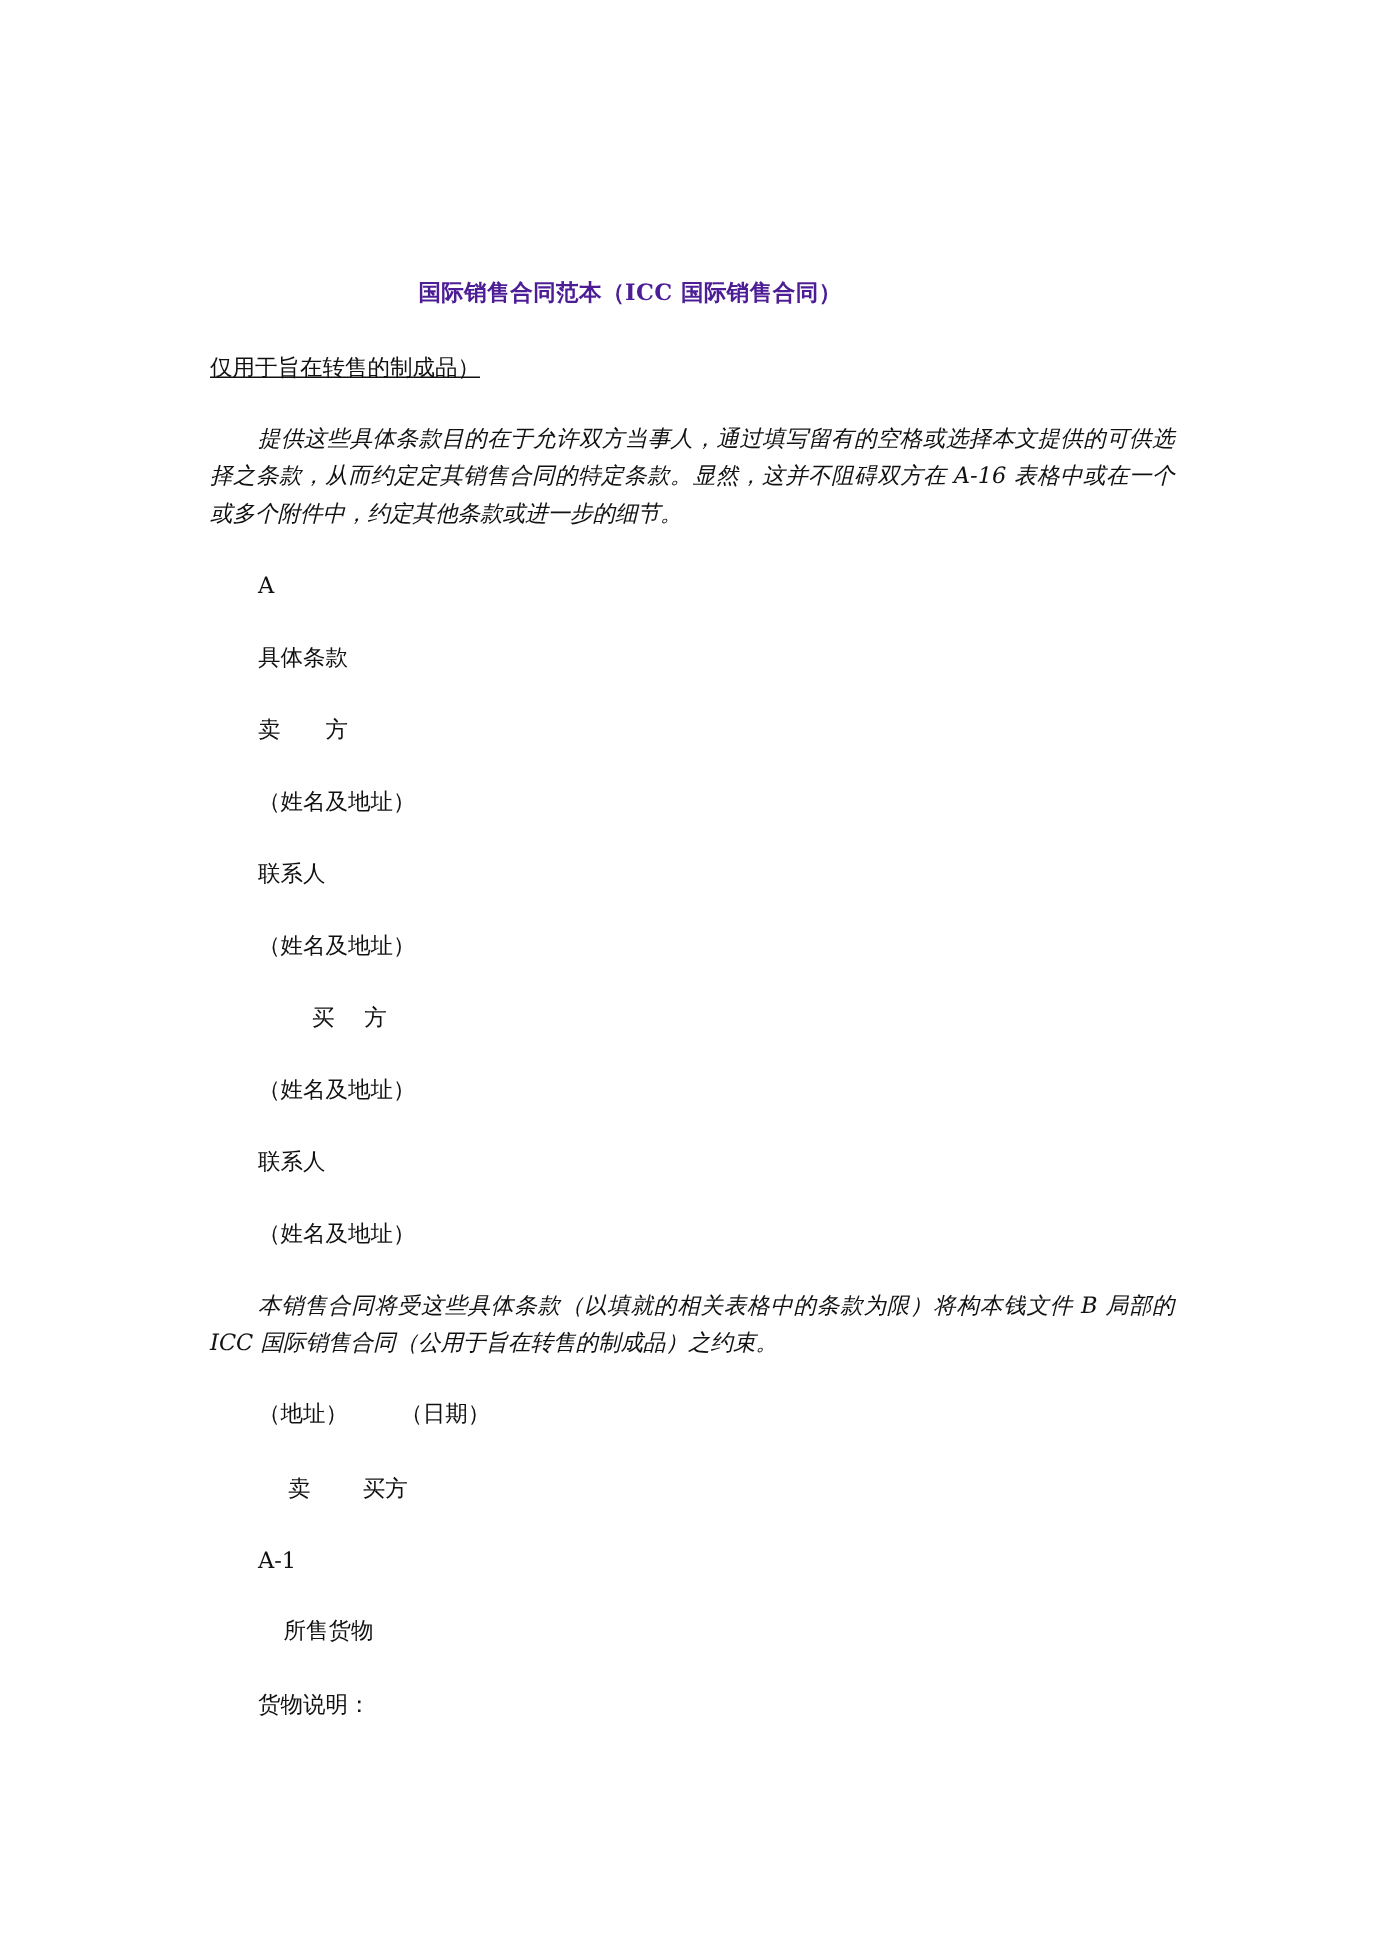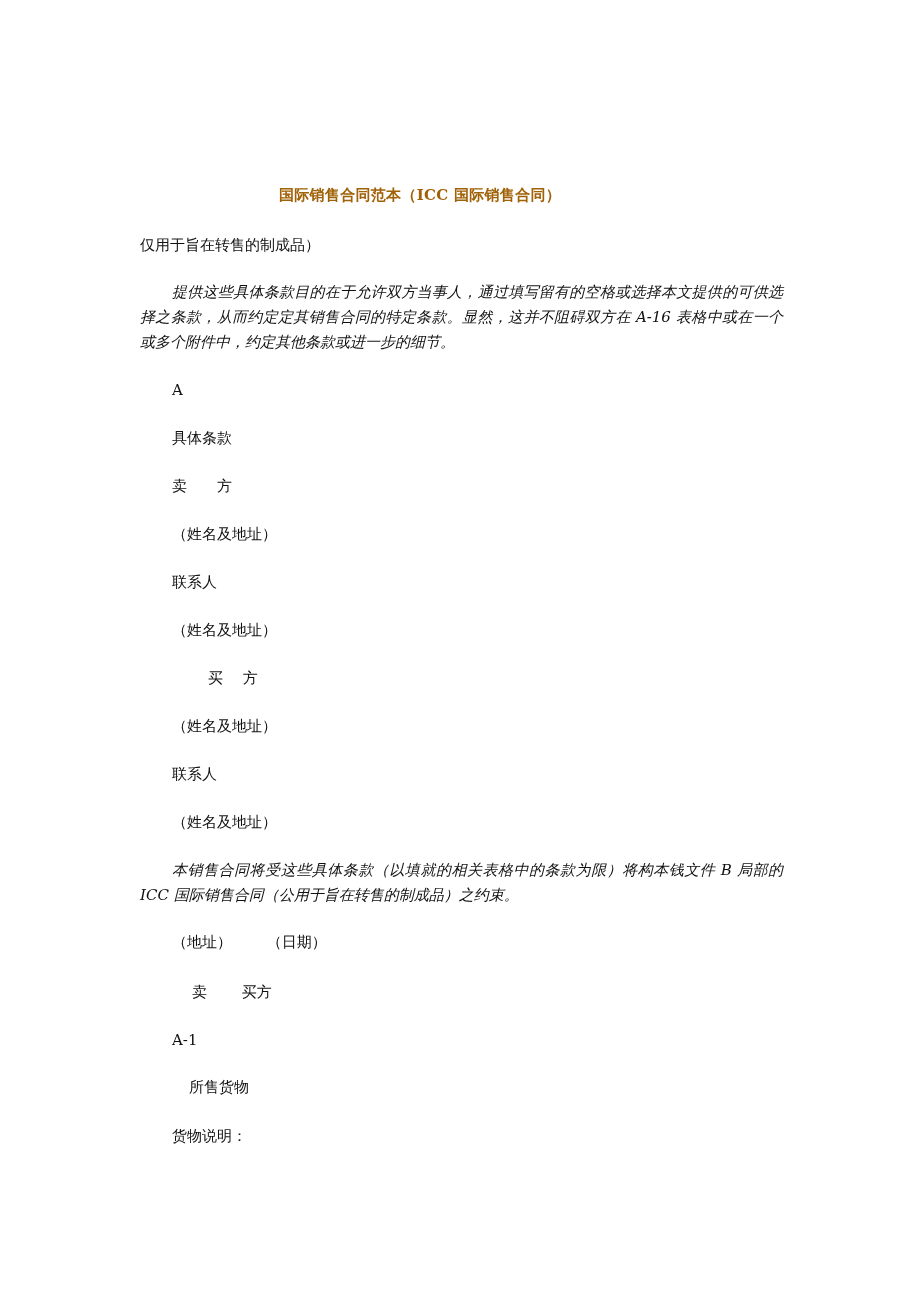--- a/index.html
+++ b/index.html
@@ -1,29 +1,29 @@
 <!DOCTYPE html>
 <html><head>
 <meta charset="utf-8">
 <style>
   html, body { margin:0; padding:0; background:#ffffff; }
   body { width:920px; height:1302px; position:relative; overflow:hidden;
          font-family:"DejaVu Serif","Liberation Serif",serif; color:#111; font-size:15px; }
   .title { position:absolute; top:186px; left:0; width:840px; text-align:center;
-           font-weight:bold; color:#a16207; font-size:15px; letter-spacing:0.3px; }
+           font-weight:bold; color:#4c1d95; font-size:15px; letter-spacing:0.3px; }
   .line { position:absolute; left:140px; white-space:pre; line-height:24px; }
   .ind { left:172px; }
   .para { position:absolute; left:140px; width:643px; line-height:25px; text-indent:32px; text-align:justify;font-style:italic; }
 </style>
 </head>
 <body>
 
 <div class="title">国际销售合同范本（ICC 国际销售合同）</div>
 
-<div class="line" style="top:233px;">仅用于旨在转售的制成品）</div>
+<div class="line" style="top:233px;text-decoration:underline;">仅用于旨在转售的制成品）</div>
 
 <div class="para" style="top:280px;">提供这些具体条款目的在于允许双方当事人，通过填写留有的空格或选择本文提供的可供选择之条款，从而约定定其销售合同的特定条款。显然，这并不阻碍双方在 A-16 表格中或在一个或多个附件中，约定其他条款或进一步的细节。</div>
 
 <div class="line ind" style="top:378px;">A</div>
 <div class="line ind" style="top:426px;">具体条款</div>
 <div class="line ind" style="top:474px;">卖　　方</div>
 <div class="line ind" style="top:522px;">（姓名及地址）</div>
 <div class="line ind" style="top:570px;">联系人</div>
 <div class="line ind" style="top:618px;">（姓名及地址）</div>
 <div class="line ind" style="top:666px;margin-left:36px;">买　 方</div>

